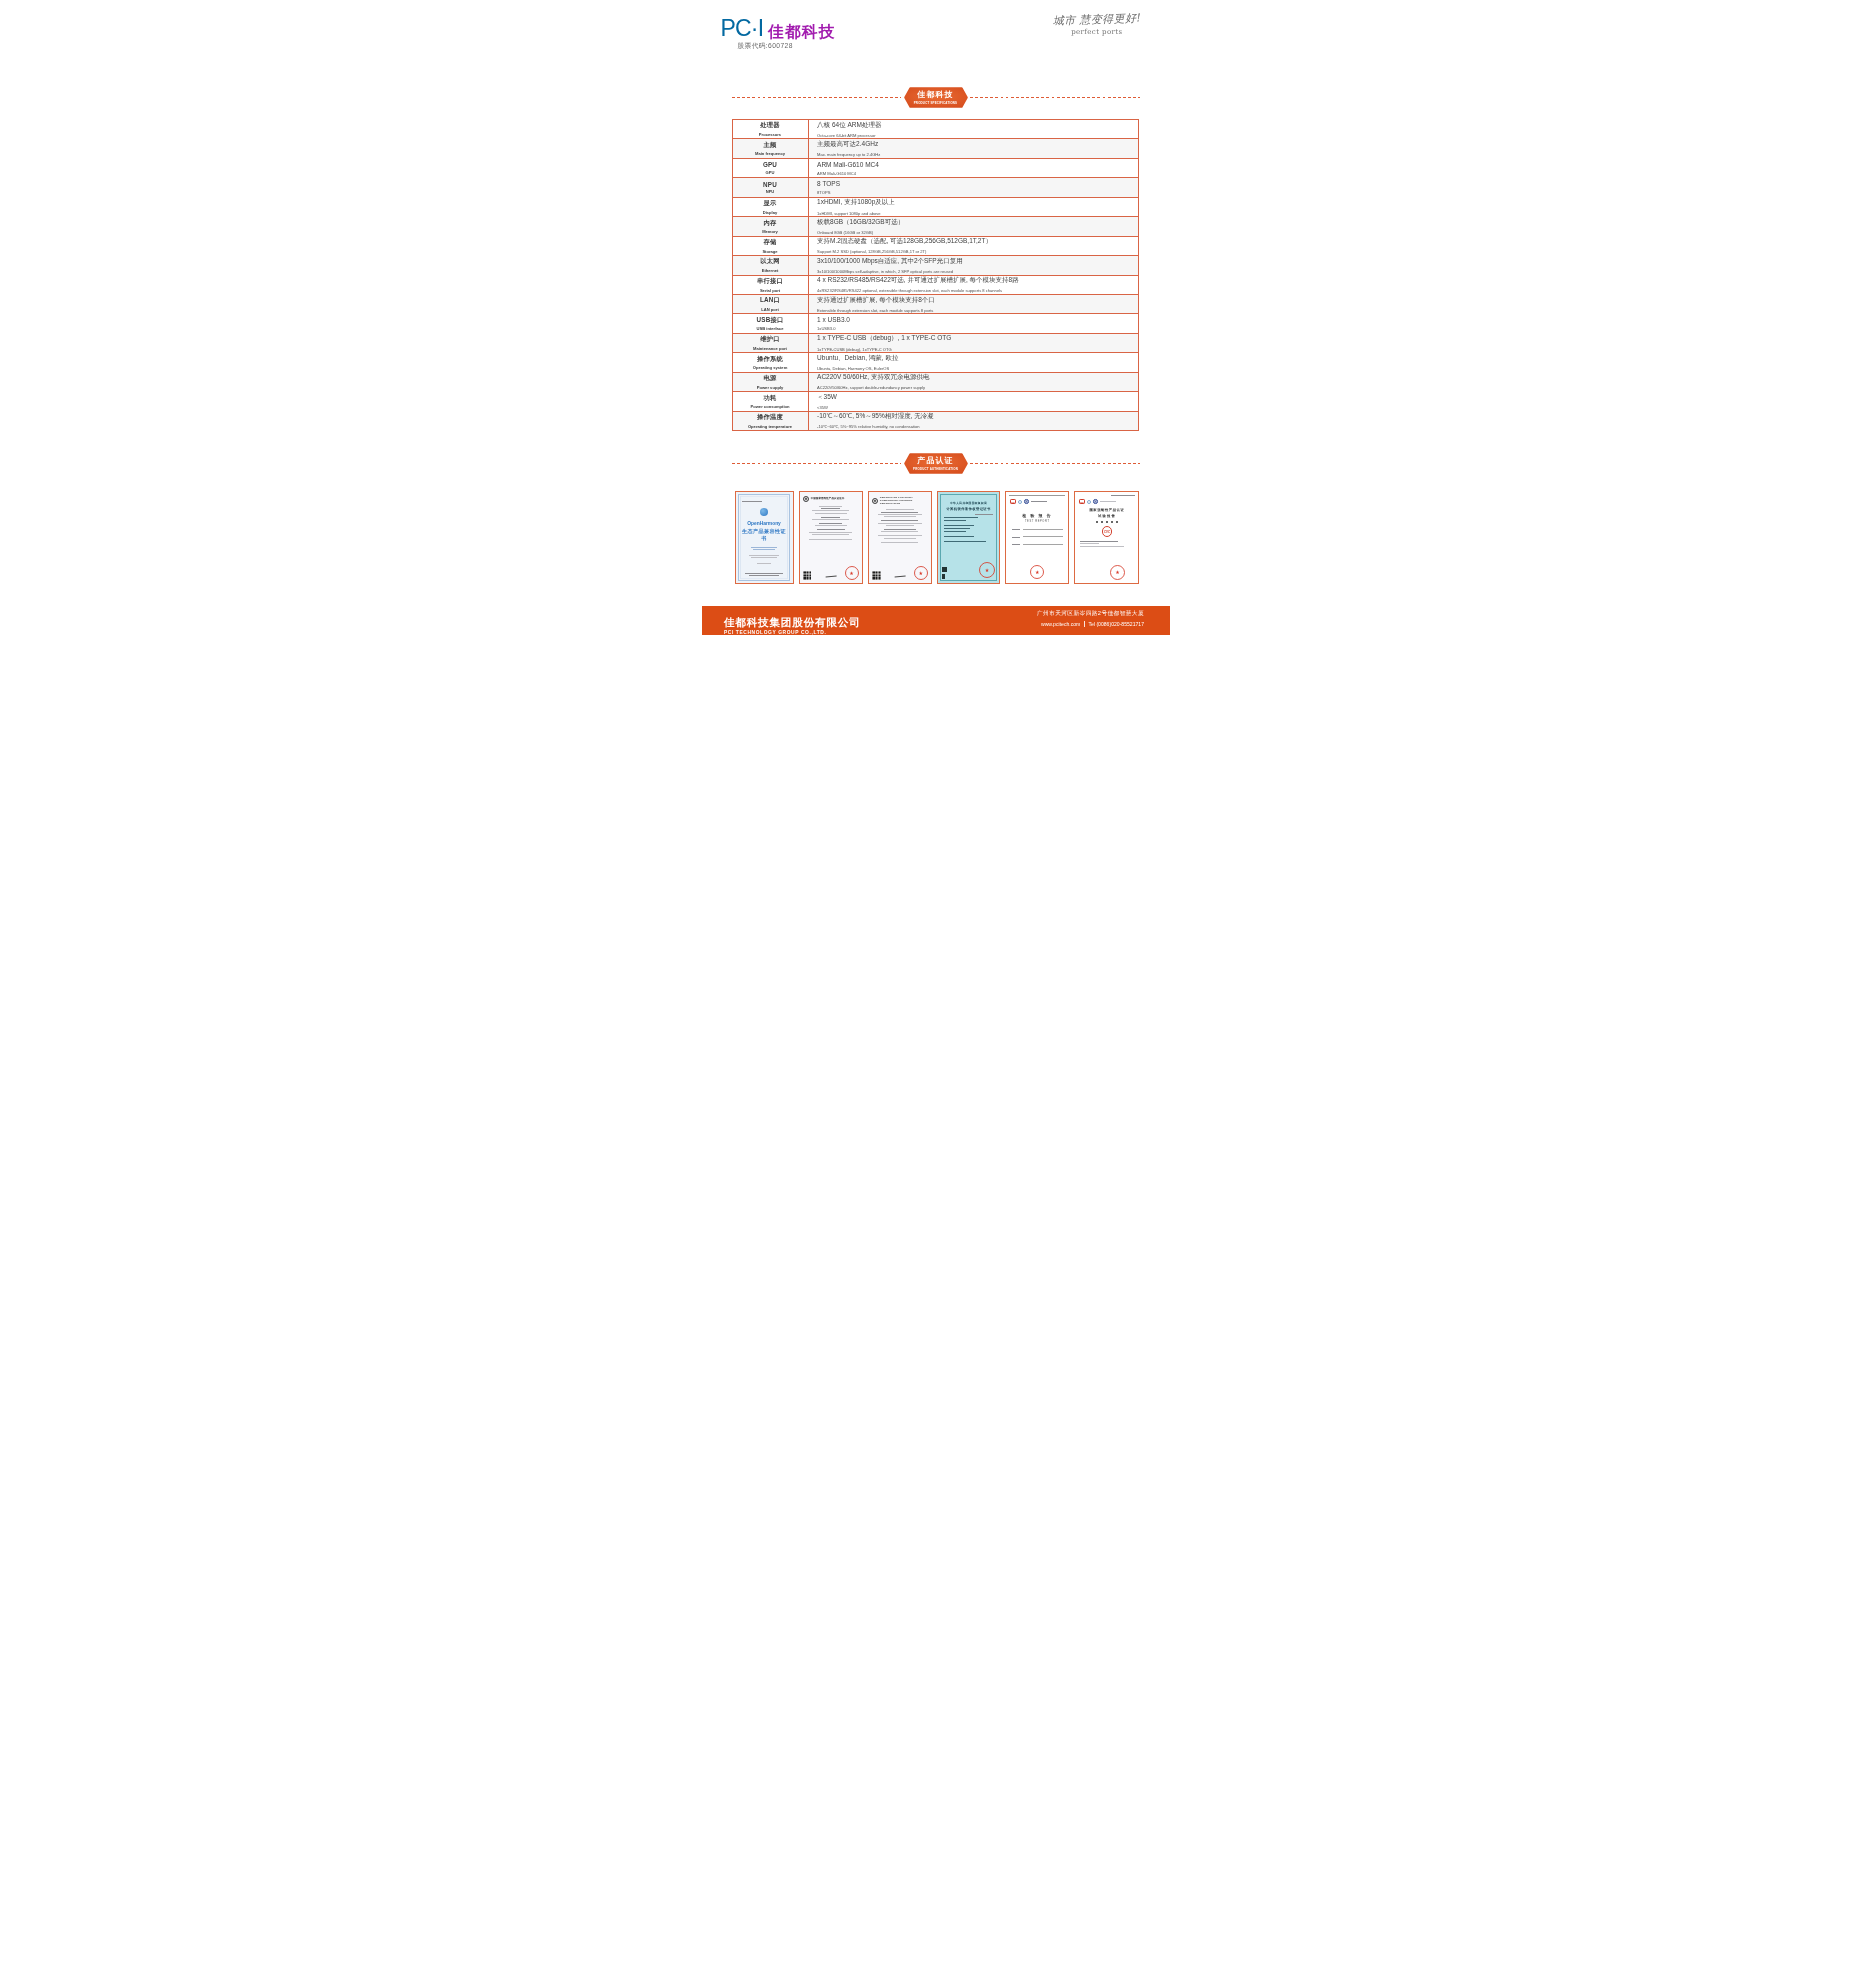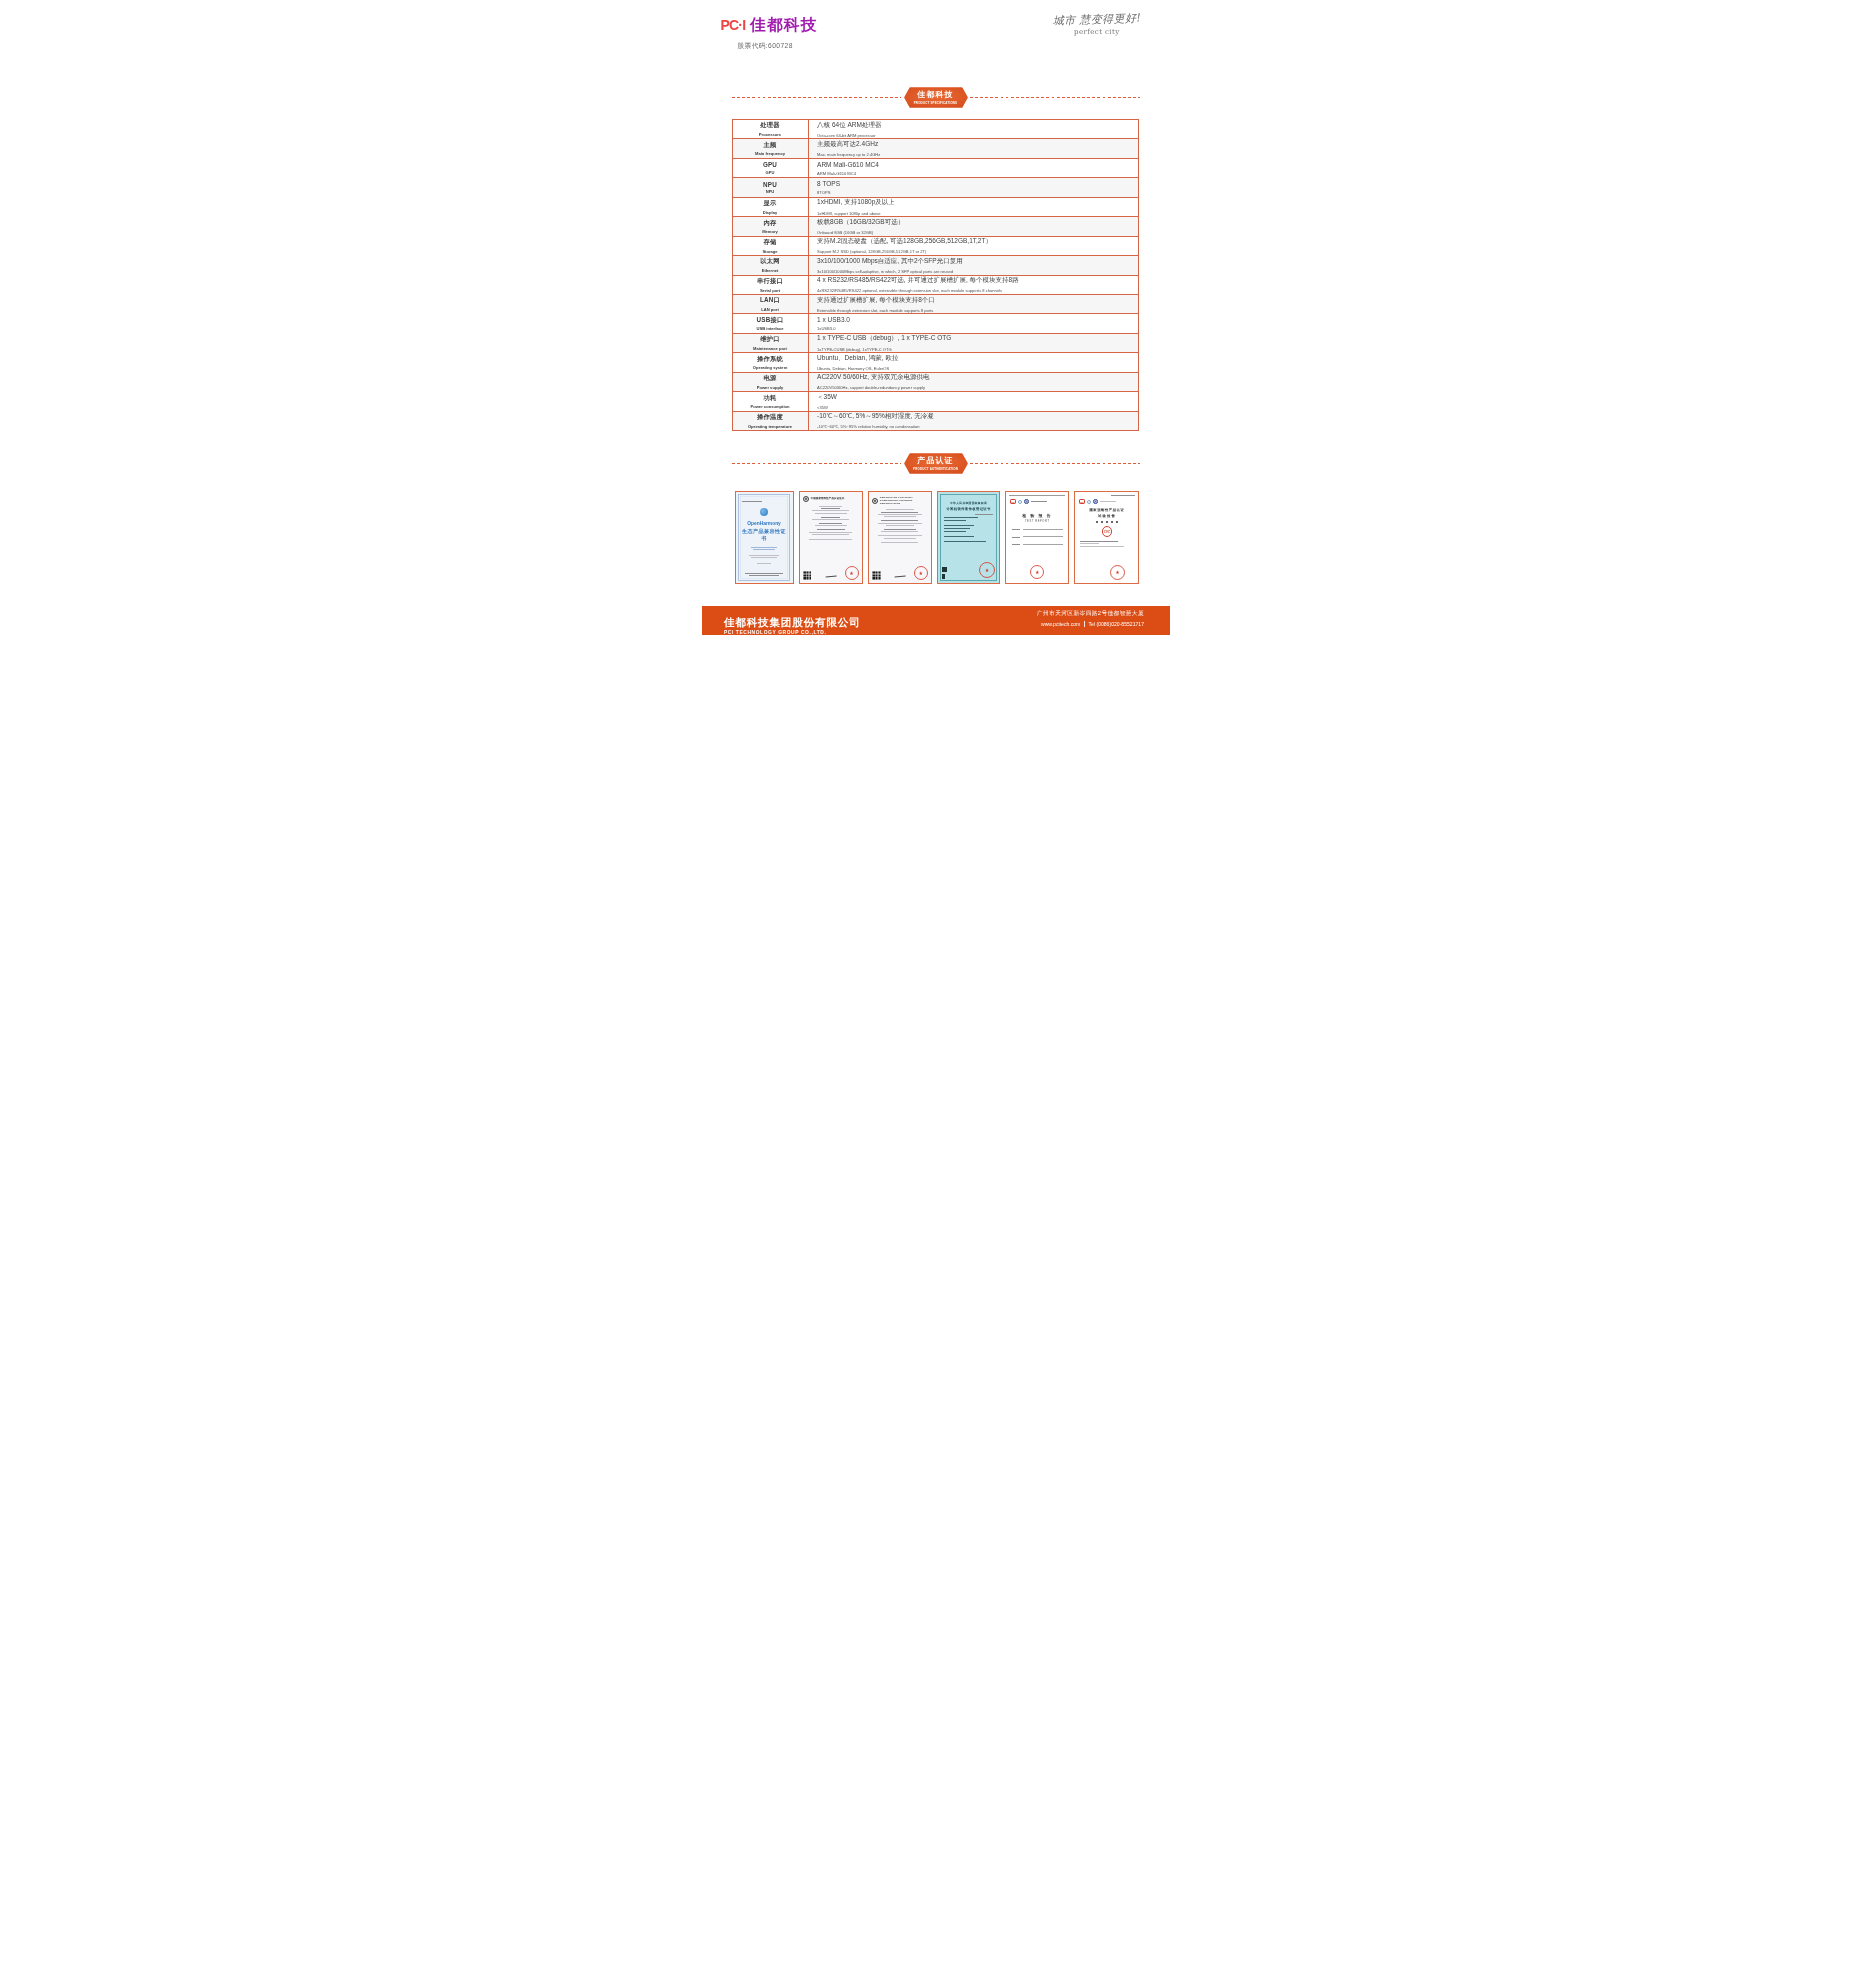--- a/index.html
+++ b/index.html
@@ -3,21 +3,21 @@
 <meta charset="utf-8">
 <style>
   html,body{margin:0;padding:0;background:#ffffff;}
   *{box-sizing:border-box;}
   .page{
     position:relative;width:468px;height:635px;margin:0 auto;background:#fff;
     font-family:"Liberation Sans",sans-serif;overflow:hidden;
   }
   
   .logo-row{position:absolute;left:19px;top:16.5px;display:flex;align-items:flex-end;gap:4.7px;}
-  .logo-mark{font-size:14px;font-weight:bold;color:#ef4444;letter-spacing:-0.8px;line-height:1;}
+  .logo-mark{font-size:23px;font-weight:normal;color:#0369a1;letter-spacing:-0.8px;line-height:1;}
   .logo-cn{font-size:15.7px;font-weight:bold;color:#a21caf;letter-spacing:1.2px;line-height:1;}
   .stock-code{position:absolute;left:36px;top:42px;font-size:6.7px;color:#666;letter-spacing:0.4px;}
   .slogan{position:absolute;right:19.7px;top:11.8px;width:106px;text-align:center;}
   .slogan-cn{
     font-family:"DejaVu Serif",serif;font-style:italic;font-size:11px;color:#6b6b6b;
     letter-spacing:0.4px;transform:rotate(-2deg);white-space:nowrap;
   }
   .slogan-en{font-family:"DejaVu Serif",serif;font-size:7px;color:#767676;margin-top:1.6px;letter-spacing:0.4px;}
   
   .section-row{position:absolute;left:0;top:0;width:100%;padding:0 30px;display:flex;align-items:center;}
@@ -119,21 +119,21 @@
 
 <div class="page">
 
   <div class="logo-row">
     <div class="logo-mark">PC·I</div>
     <div class="logo-cn">佳都科技</div>
   </div>
   <div class="stock-code">股票代码:600728</div>
   <div class="slogan">
     <div class="slogan-cn">城市 慧变得更好!</div>
-    <div class="slogan-en">perfect city</div>
+    <div class="slogan-en">perfect ports</div>
   </div>
 
   <div class="section-row specs">
     <div class="dash"></div>
     <div class="badge">
       <svg width="64" height="21" viewBox="0 0 162 53">
         <defs>
           <radialGradient id="grad1" cx="50%" cy="45%" r="75%">
             <stop offset="0%" stop-color="#E96A33"></stop>
               <stop offset="100%" stop-color="#D54C1C"></stop>

